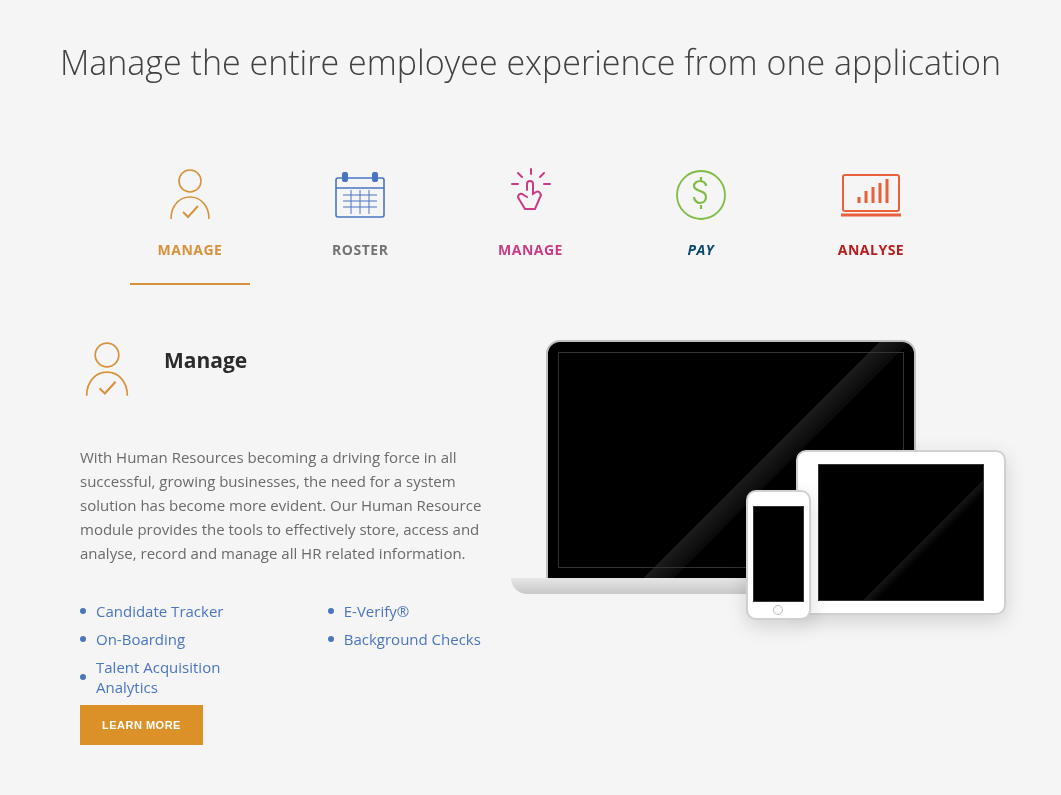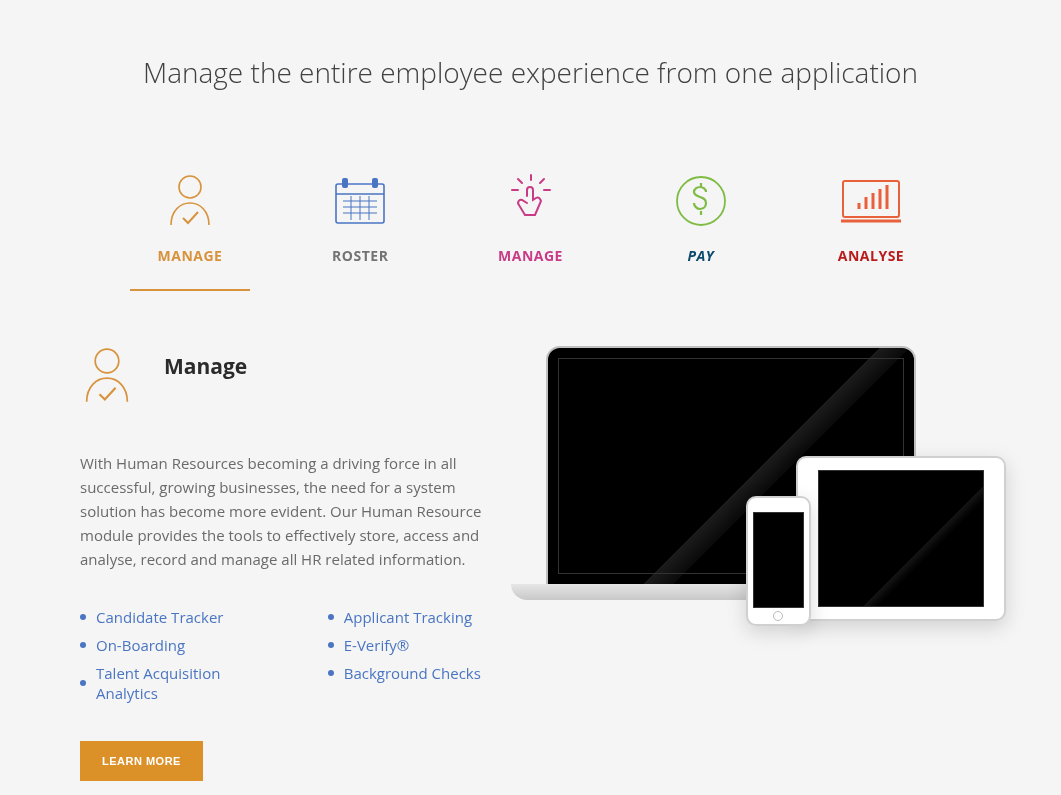--- a/index.html
+++ b/index.html
@@ -6,24 +6,24 @@
   body {
     font-family: "Segoe UI", "Open Sans", Arial, sans-serif;
     background: #f5f5f5;
     width: 1061px;
     height: 795px;
     overflow: hidden;
     color: #333;
   }
   .page-title {
     text-align: center;
-    font-size: 28px;
+    font-size: 34px;
     font-weight: 300;
     color: #414042;
-    padding-top: 53px;
+    padding-top: 39px;
   }
   .tabs {
     display: flex;
     justify-content: space-between;
     margin: 80px 130px 0 130px;
   }
   .tab {
     display: flex;
     flex-direction: column;
     align-items: center;
@@ -92,21 +92,20 @@
     width: 6px; height: 6px; border-radius: 50%;
     background: #4a75c2;
     flex-shrink: 0;
   }
   .feat-link {
     color: #4a75c2;
     font-size: 15px;
     cursor: pointer;
   }
   .learn-btn {
-    margin-top: 30px;
     background: #dc9128;
     color: #fff;
     border: none;
     padding: 14px 22px;
     font-size: 11px;
     font-weight: 700;
     letter-spacing: 0.5px;
     cursor: pointer;
   }
   .right {
@@ -257,24 +256,20 @@
             <span class="feat-link">On-Boarding</span>
           </div>
           <div class="feat-item">
             <span class="feat-dot"></span>
             <span class="feat-link">Talent Acquisition Analytics</span>
           </div>
         </div>
       <div class="feat-col" id="col2">
           <div class="feat-item">
             <span class="feat-dot"></span>
-            <span class="feat-link">Applicant Tracking</span>
-          </div>
-          <div class="feat-item">
-            <span class="feat-dot"></span>
             <span class="feat-link">E-Verify®</span>
           </div>
           <div class="feat-item">
             <span class="feat-dot"></span>
             <span class="feat-link">Background Checks</span>
           </div>
         </div>
     </div>
 
     <button class="learn-btn">LEARN MORE</button>

